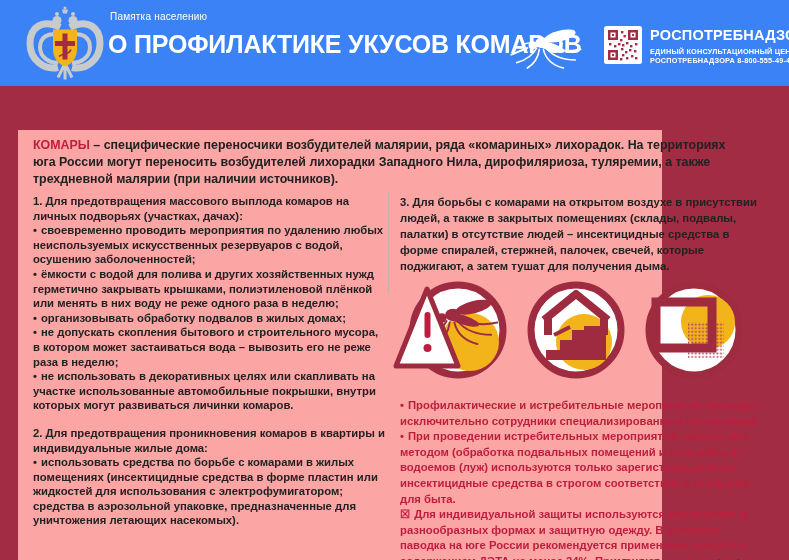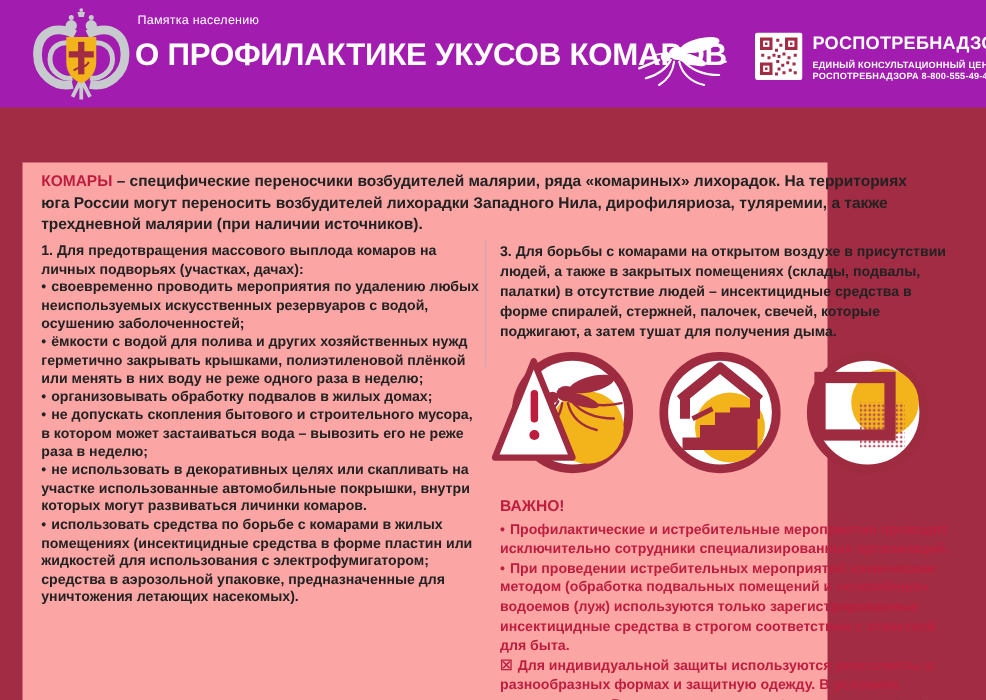--- a/index.html
+++ b/index.html
@@ -3,21 +3,21 @@
 <meta charset="utf-8">
 <style>
   html,body{margin:0;padding:0;}
   body{
     width:789px;height:560px;position:relative;overflow:hidden;
     background:#A12C43;
     font-family:"Liberation Sans", sans-serif;
     -webkit-font-smoothing:antialiased;
   }
   
-  .header{position:absolute;left:0;top:0;width:789px;height:86px;background:#a21caf;}
+  .header{position:absolute;left:0;top:0;width:789px;height:86px;background:#3b82f6;}
   .emblem{position:absolute;left:24px;top:5px;width:82px;height:77px;}
   .memo-label{position:absolute;left:110px;top:11px;color:#ffffff;font-size:10px;letter-spacing:.2px;}
   .poster-title{position:absolute;left:108px;top:30px;color:#ffffff;font-size:25px;font-weight:bold;letter-spacing:-0.2px;white-space:nowrap;}
   .mosquito-hdr{position:absolute;left:510px;top:20px;width:80px;height:56px;color:#ffffff;}
   .qr{position:absolute;left:604px;top:26px;width:38px;height:38px;}
   .brand{position:absolute;left:650px;top:27px;color:#ffffff;}
   .brand-name{font-size:14.5px;font-weight:bold;letter-spacing:.2px;}
   .brand-sub{font-size:7.3px;font-weight:bold;line-height:9px;margin-top:4px;letter-spacing:.2px;}
   
   .content{position:absolute;left:18px;top:86px;width:644px;height:454px;background:#fca5a5;margin-top:44px;}
@@ -151,20 +151,21 @@
   </div>
 
   <div class="col-left">
     <p>1.  Для предотвращения массового выплода комаров на личных подворьях (участках, дачах):</p>
     <p><span class="bullet-mark">•</span><span>своевременно проводить мероприятия по удалению любых неиспользуемых искусственных резервуаров с водой, осушению заболоченностей;</span></p>
     <p><span class="bullet-mark">•</span><span>ёмкости с водой для полива и других хозяйственных нужд герметично закрывать крышками, полиэтиленовой плёнкой или менять в них воду не реже одного раза в неделю;</span></p>
     <p><span class="bullet-mark">•</span><span>организовывать обработку подвалов в жилых домах;</span></p>
     <p><span class="bullet-mark">•</span><span>не допускать скопления бытового и строительного мусора, в котором может застаиваться вода – вывозить его не реже раза в неделю;</span></p>
     <p><span class="bullet-mark">•</span><span>не использовать в декоративных целях или скапливать на участке использованные автомобильные покрышки, внутри которых могут развиваться личинки комаров.</span></p>
 
+    <p class="sec2">2. Для предотвращения проникновения комаров в квартиры и индивидуальные жилые дома:</p>
     <p><span class="bullet-mark">•</span><span>использовать средства по борьбе с комарами в жилых помещениях (инсектицидные средства в форме пластин или жидкостей для использования с электрофумигатором; средства в аэрозольной упаковке, предназначенные для уничтожения летающих насекомых).</span></p>
   </div>
 
   <div class="vdivider"></div>
 
   <div class="col-right">
     <p>3.  Для борьбы с комарами на открытом воздухе в присутствии людей, а также в закрытых помещениях (склады, подвалы, палатки) в отсутствие людей – инсектицидные средства в форме спиралей, стержней, палочек, свечей, которые поджигают, а затем тушат для получения дыма.</p>
   </div>
 
   <div class="icons-row">
@@ -193,20 +194,19 @@
 
     <svg class="pict pict3" viewBox="0 0 118 114">
       <circle cx="68" cy="50" r="45" fill="#ffffff" stroke="#9E2B3F" stroke-width="7"></circle>
       <circle cx="82" cy="42" r="27" fill="#F2B31B"></circle>
       <rect x="62" y="42" width="36" height="36" fill="url(#mesh)"></rect>
       <rect x="30" y="22" width="56" height="46" fill="none" stroke="#9E2B3F" stroke-width="9"></rect>
     </svg>
   </div>
 
   <div class="important">
-    <h3>ВАЖНО!</h3>
     <p><span class="bullet-mark">•</span><span>Профилактические и истребительные мероприятия проводят исключительно сотрудники специализированных организаций.</span></p>
     <p><span class="bullet-mark">•</span><span>При проведении истребительных мероприятий химическим методом (обработка подвальных помещений и «стихийных» водоемов (луж) используются только зарегистрированные инсектицидные средства в строгом соответствии с этикеткой для быта.</span></p>
     <p><span class="bullet-mark">☒</span><span>Для индивидуальной защиты используются репелленты в разнообразных формах и защитную одежду. В условиях паводка на юге России рекомендуется применение средств с содержанием ДЭТА не менее 24%. Применяют на одежду и кожу строго в соответствии с инструкцией.</span></p>
   </div>
 
   <div class="footer-note">Подробнее на www.rospotrebnadzor.ru</div>
 </div>
 
 </body></html>

